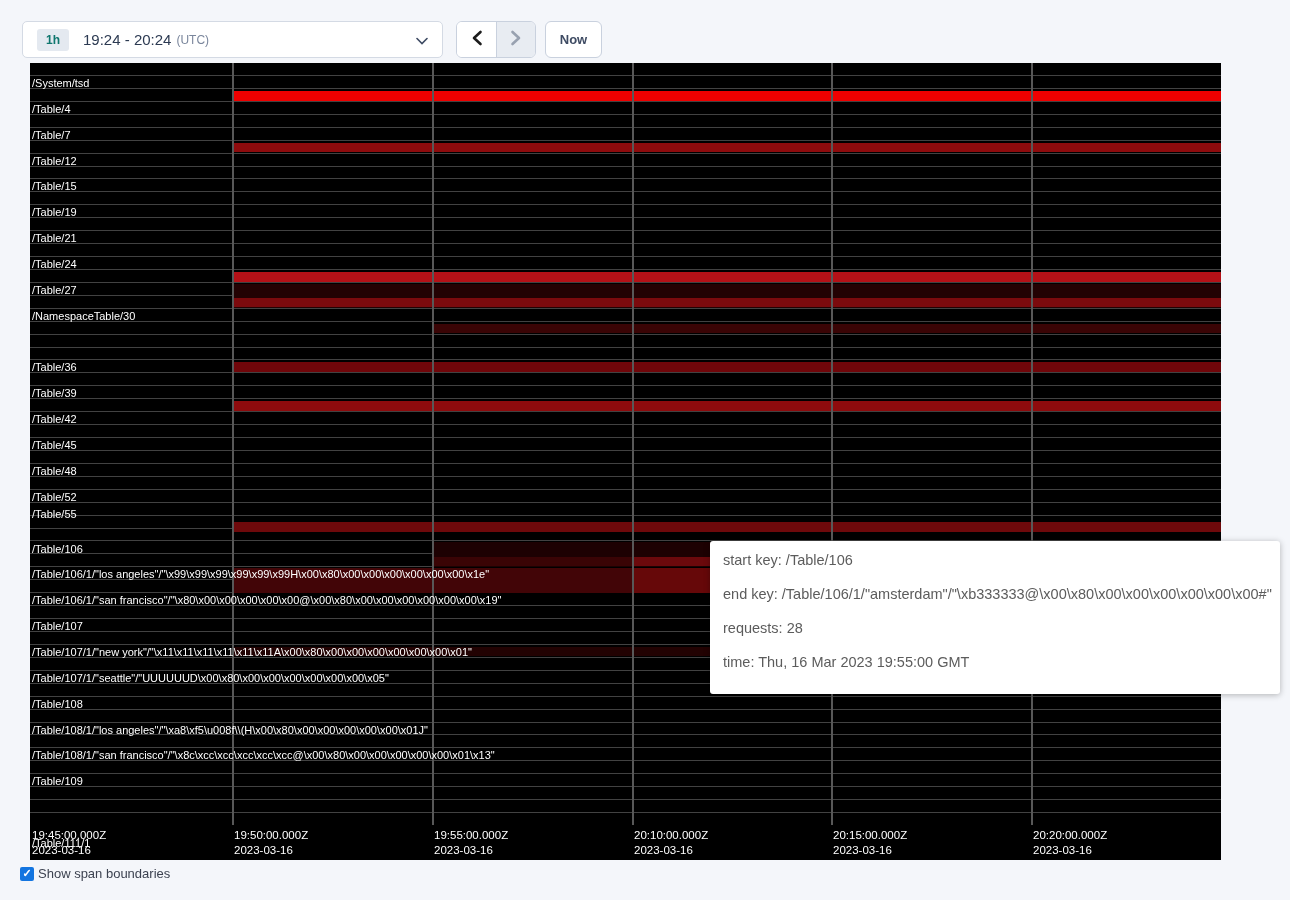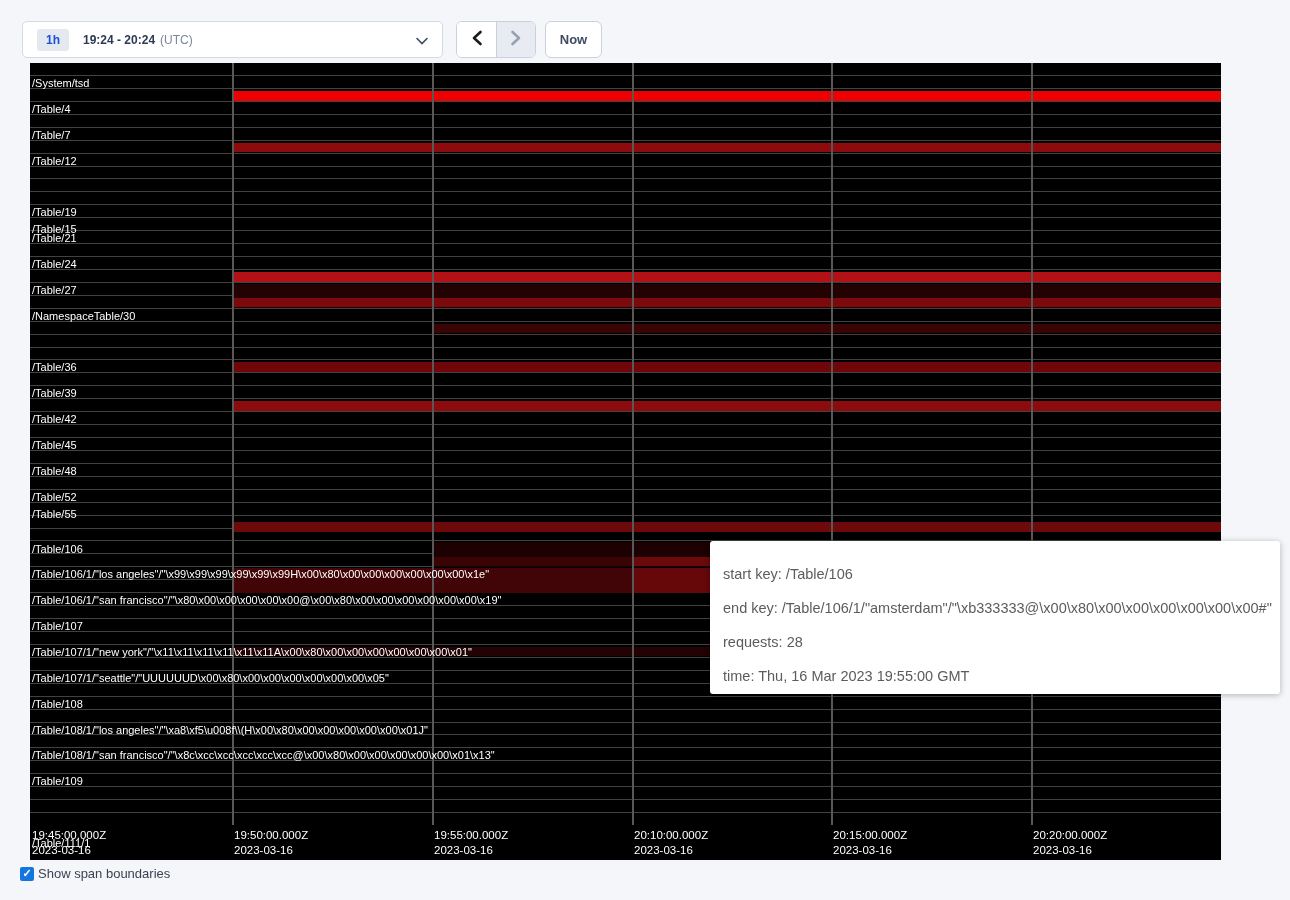--- a/index.html
+++ b/index.html
@@ -10,24 +10,24 @@
     position:relative; overflow:hidden;
   }
 
   
   .timeselect {
     position:absolute; left:22px; top:21px; width:421px; height:37px;
     background:#fff; border:1px solid #d4dae4; border-radius:5px;
     display:flex; align-items:center; padding:0 14px; cursor:pointer;
   }
   .preset-badge {
-    background:#e4e9f0; color:#1d4ed8; font-size:12px; font-weight:bold;
+    background:#e4e9f0; color:#0f766e; font-size:12px; font-weight:bold;
     padding:4px 9px; border-radius:3px; margin-right:14px;
   }
-  .range-label { font-size:12px; font-weight:bold; color:#2c3a52; }
+  .range-label { font-size:15px; font-weight:normal; color:#2c3a52; }
   .range-suffix { font-size:12px; color:#7a869c; margin-left:5px; }
   .chev-down { margin-left:auto; color:#3e4b63; }
 
   .navgroup {
     position:absolute; left:456px; top:21px; height:37px;
     display:flex; border:1px solid #c9d1de; border-radius:6px; overflow:hidden;
     background:#fff;
   }
   .navbtn { width:39px; height:100%; display:flex; align-items:center; justify-content:center;
     background:#fff; border:none; cursor:pointer; }
@@ -63,21 +63,21 @@
     color:#fff; font-size:11px; line-height:12px; white-space:nowrap;
   }
   .vline { position:absolute; top:0; width:1.5px; height:762px; background:#585858; z-index:2; }
   .xaxis-item { position:absolute; top:765px; z-index:3; color:#fff; font-size:11.5px; line-height:15px; white-space:nowrap; }
 
   
   .tooltip {
     position:absolute; left:710px; top:541px; width:570px; height:153px;
     background:#fff; border-radius:3px; z-index:10;
     box-shadow:0 1px 6px rgba(0,0,0,.28);
-    padding:16px 0 0 13px;
+    padding:2px 0 0 13px;
   }
   .tooltip-line {
     height:34px; display:flex; align-items:center;
     font-size:14.5px; color:#5c5c5c; white-space:nowrap; overflow:hidden;
   }
 
   
   .footer { position:absolute; left:20px; top:866px; display:flex; align-items:center; }
   .checkbox {
     width:14px; height:14px; background:#1375e0; border-radius:2px;
@@ -128,21 +128,21 @@
       <div class="hrow" style="top: 25.862px; padding-left: 20px;">
         <span class="rlabel">/Table/4</span>
       </div>
       <div class="hrow" style="top: 51.724px;">
         <div class="band lower" style="left: 202px; width: 989px; background: rgb(142, 11, 13);"></div>
         <span class="rlabel">/Table/7</span>
       </div>
       <div class="hrow" style="top: 77.586px;">
         <span class="rlabel">/Table/12</span>
       </div>
-      <div class="hrow" style="top: 103.448px; margin-top: 43px;">
+      <div class="hrow" style="top: 103.448px;">
         <span class="rlabel">/Table/15</span>
       </div>
       <div class="hrow" style="top: 129.31px;">
         <span class="rlabel">/Table/19</span>
       </div>
       <div class="hrow" style="top: 155.172px;">
         <span class="rlabel">/Table/21</span>
       </div>
       <div class="hrow" style="top: 181.034px;">
         <div class="band lower" style="left: 202px; width: 989px; background: rgb(180, 17, 23);"></div>

